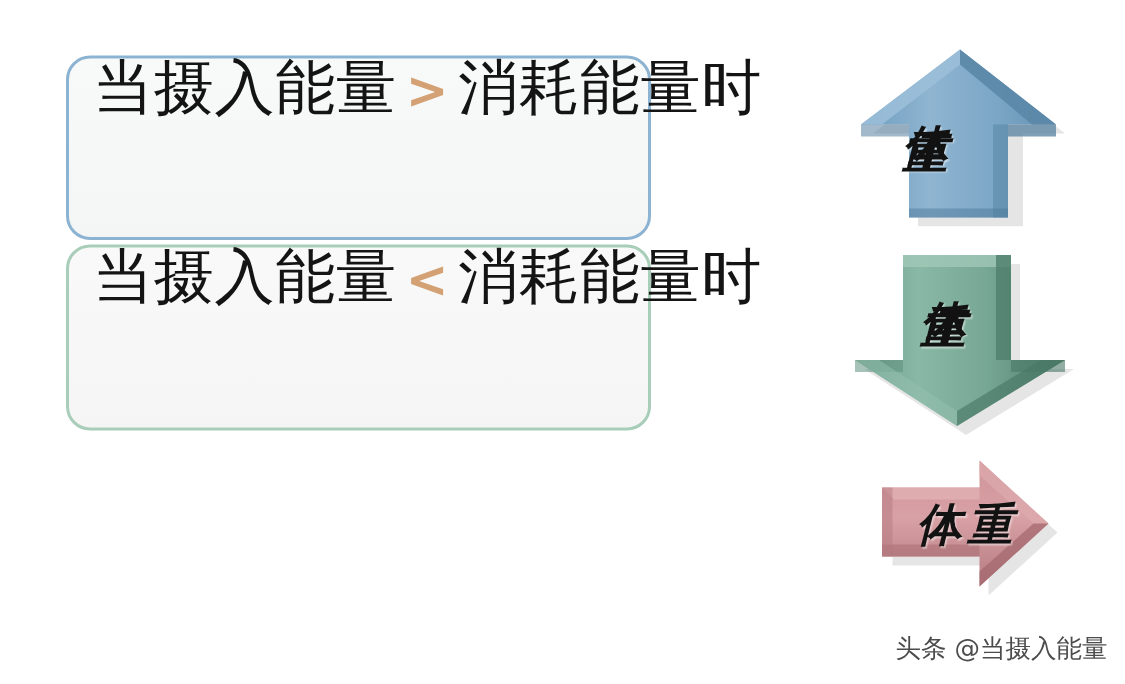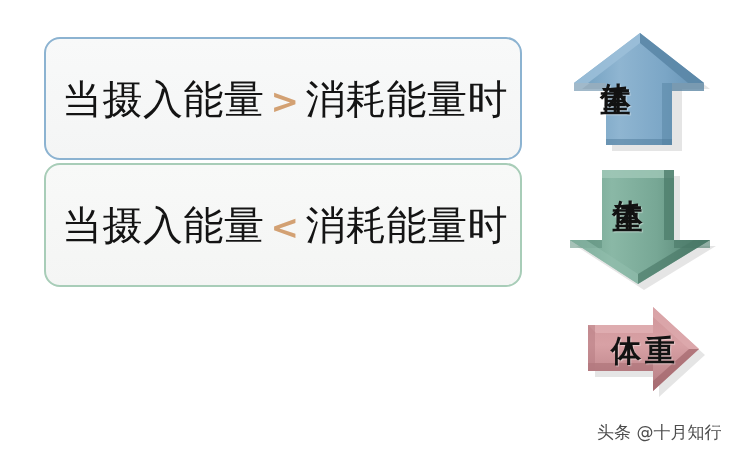--- a/index.html
+++ b/index.html
@@ -15,26 +15,25 @@
     width: 750px;
     height: 456px;
     background: #ffffff;
     overflow: hidden;
   }
 
   
   .cond-box {
     position: absolute;
     left: 44px;
-    width: 478px;
+    width: 390px;
     box-sizing: border-box;
     border-radius: 16px;
     background: #f7f7f7;
     display: flex;
-    align-items: center;
   }
   .cond-box.box-1 {
     top: 37px;
     height: 123px;
     border: 2px solid #8cb3d1;
     background: linear-gradient(180deg, #f8f9f9 0%, #f4f5f5 100%);
   }
   .cond-box.box-2 {
     top: 163px;
     height: 124px;
@@ -75,20 +74,21 @@
   .arrow-label {
     position: absolute;
     font-family: "DejaVu Serif", "Liberation Serif", serif;
     font-size: 30px;
     font-weight: 700;
     color: #121212;
     line-height: 1.02;
     text-align: center;
     text-shadow: 1px 1px 1px rgba(255,255,255,0.45);
     pointer-events: none;
+    font-style: italic;
   }
   .arrow-label.vertical {
     writing-mode: vertical-rl;
     text-orientation: upright;
     letter-spacing: 2px;
   }
   .arrow-label.horizontal {
     letter-spacing: 4px;
   }
 
@@ -215,15 +215,15 @@
 
       <polygon points="70,4 116,46 106,46 70,14" fill="#e0adb1" opacity="0.6"></polygon>
 
       <polygon points="116,46 70,88 70,78 106,46" fill="#a2666c" opacity="0.7"></polygon>
 
       <polygon points="5,22 12,22 12,68 5,68" fill="#b3797f" opacity="0.5"></polygon>
     </svg>
     <div class="arrow-label horizontal">体重</div>
   </div>
 
-  <div id="watermark">头条 @十月知行</div>
+  <div id="watermark">头条 @当摄入能量</div>
 
 </div>
 
 </body></html>

